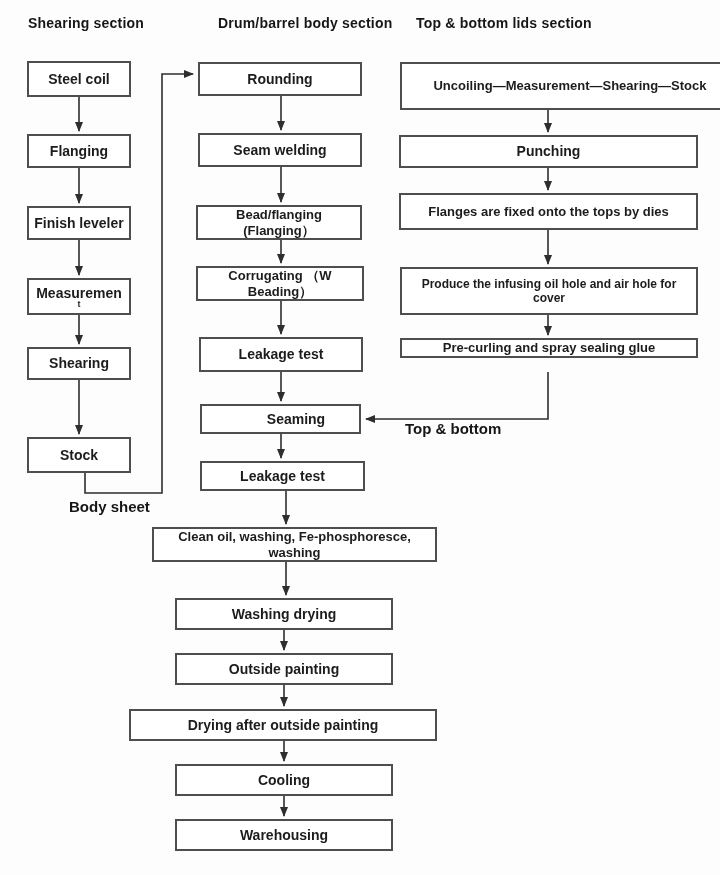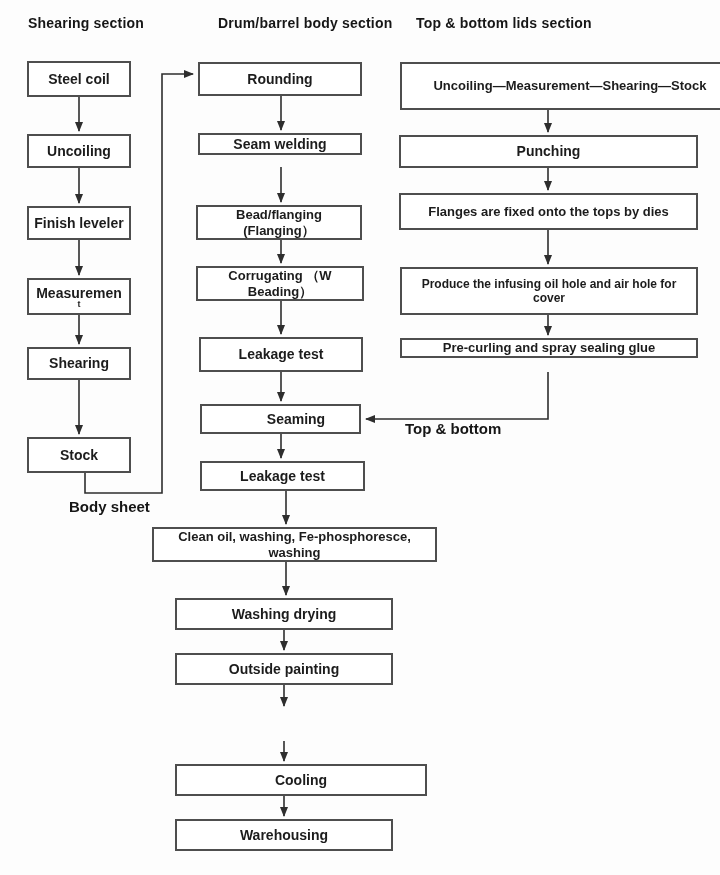--- a/index.html
+++ b/index.html
@@ -67,41 +67,42 @@
     <path d="M85,473 L85,493 L162,493 L162,74 L193,74" marker-end="url(#ah)"></path>
 
     <path d="M548,372 L548,419 L366,419" marker-end="url(#ah)"></path>
   </svg>
 
   <div class="hdr" style="left:28px;top:15px;">Shearing section</div>
   <div class="hdr" style="left:198px;top:15px;padding-left:20px;">Drum/barrel body section</div>
   <div class="hdr" style="left:416px;top:15px;">Top &amp; bottom lids section</div>
 
   <div class="node" style="left:27px;top:61px;width:104px;height:36px;">Steel coil</div>
-  <div class="node" style="left:27px;top:134px;width:104px;height:34px;">Uncoiling</div>
+  <div class="node" style="left:27px;top:134px;width:104px;height:34px;">Flanging</div>
   <div class="node" style="left:27px;top:206px;width:104px;height:34px;">Finish leveler</div>
   <div class="node" style="left:27px;top:278px;width:104px;height:37px;">
     <span>Measuremen</span>
     <span class="tiny-t">t</span>
   </div>
   <div class="node" style="left:27px;top:347px;width:104px;height:33px;">Shearing</div>
   <div class="node" style="left:27px;top:437px;width:104px;height:36px;">Stock</div>
   <div class="lbl" style="left:69px;top:498px;">Body sheet</div>
 
   <div class="node" style="left:198px;top:62px;width:164px;height:34px;">Rounding</div>
-  <div class="node" style="left:198px;top:133px;width:164px;height:22px;">Seam welding</div>
+  <div class="node" style="left:198px;top:133px;width:164px;height:34px;">Seam welding</div>
   <div class="node fs13" style="left:196px;top:205px;width:166px;height:35px;">Bead/flanging (Flanging）</div>
   <div class="node fs13" style="left:196px;top:266px;width:168px;height:35px;">Corrugating （W Beading）</div>
   <div class="node" style="left:199px;top:337px;width:164px;height:35px;">Leakage test</div>
   <div class="node" style="left:200px;top:404px;width:161px;height:30px;padding-left:36px;">Seaming</div>
   <div class="node" style="left:200px;top:461px;width:165px;height:30px;">Leakage test</div>
   <div class="node fs13" style="left:152px;top:527px;width:285px;height:35px;">Clean oil, washing, Fe-phosphoresce, washing</div>
   <div class="node" style="left:175px;top:598px;width:218px;height:32px;">Washing drying</div>
   <div class="node" style="left:175px;top:653px;width:218px;height:32px;">Outside painting</div>
-  <div class="node" style="left:175px;top:764px;width:252px;height:32px;">Cooling</div>
+  <div class="node" style="left:129px;top:709px;width:308px;height:32px;">Drying after outside painting</div>
+  <div class="node" style="left:175px;top:764px;width:218px;height:32px;">Cooling</div>
   <div class="node" style="left:175px;top:819px;width:218px;height:32px;">Warehousing</div>
 
   <div class="node fs13" style="left:400px;top:62px;width:340px;height:48px;text-align:right;">Uncoiling—Measurement—Shearing—Stock</div>
   <div class="node" style="left:399px;top:135px;width:299px;height:33px;">Punching</div>
   <div class="node fs13" style="left:399px;top:193px;width:299px;height:37px;">Flanges are fixed onto the tops by dies</div>
   <div class="node fs12" style="left:400px;top:267px;width:298px;height:48px;">Produce the infusing oil hole and air hole for cover</div>
   <div class="node fs13" style="left:400px;top:338px;width:298px;height:20px;">Pre-curling and spray sealing glue</div>
   <div class="lbl" style="left:405px;top:420px;">Top &amp; bottom</div>
 
 </div>

